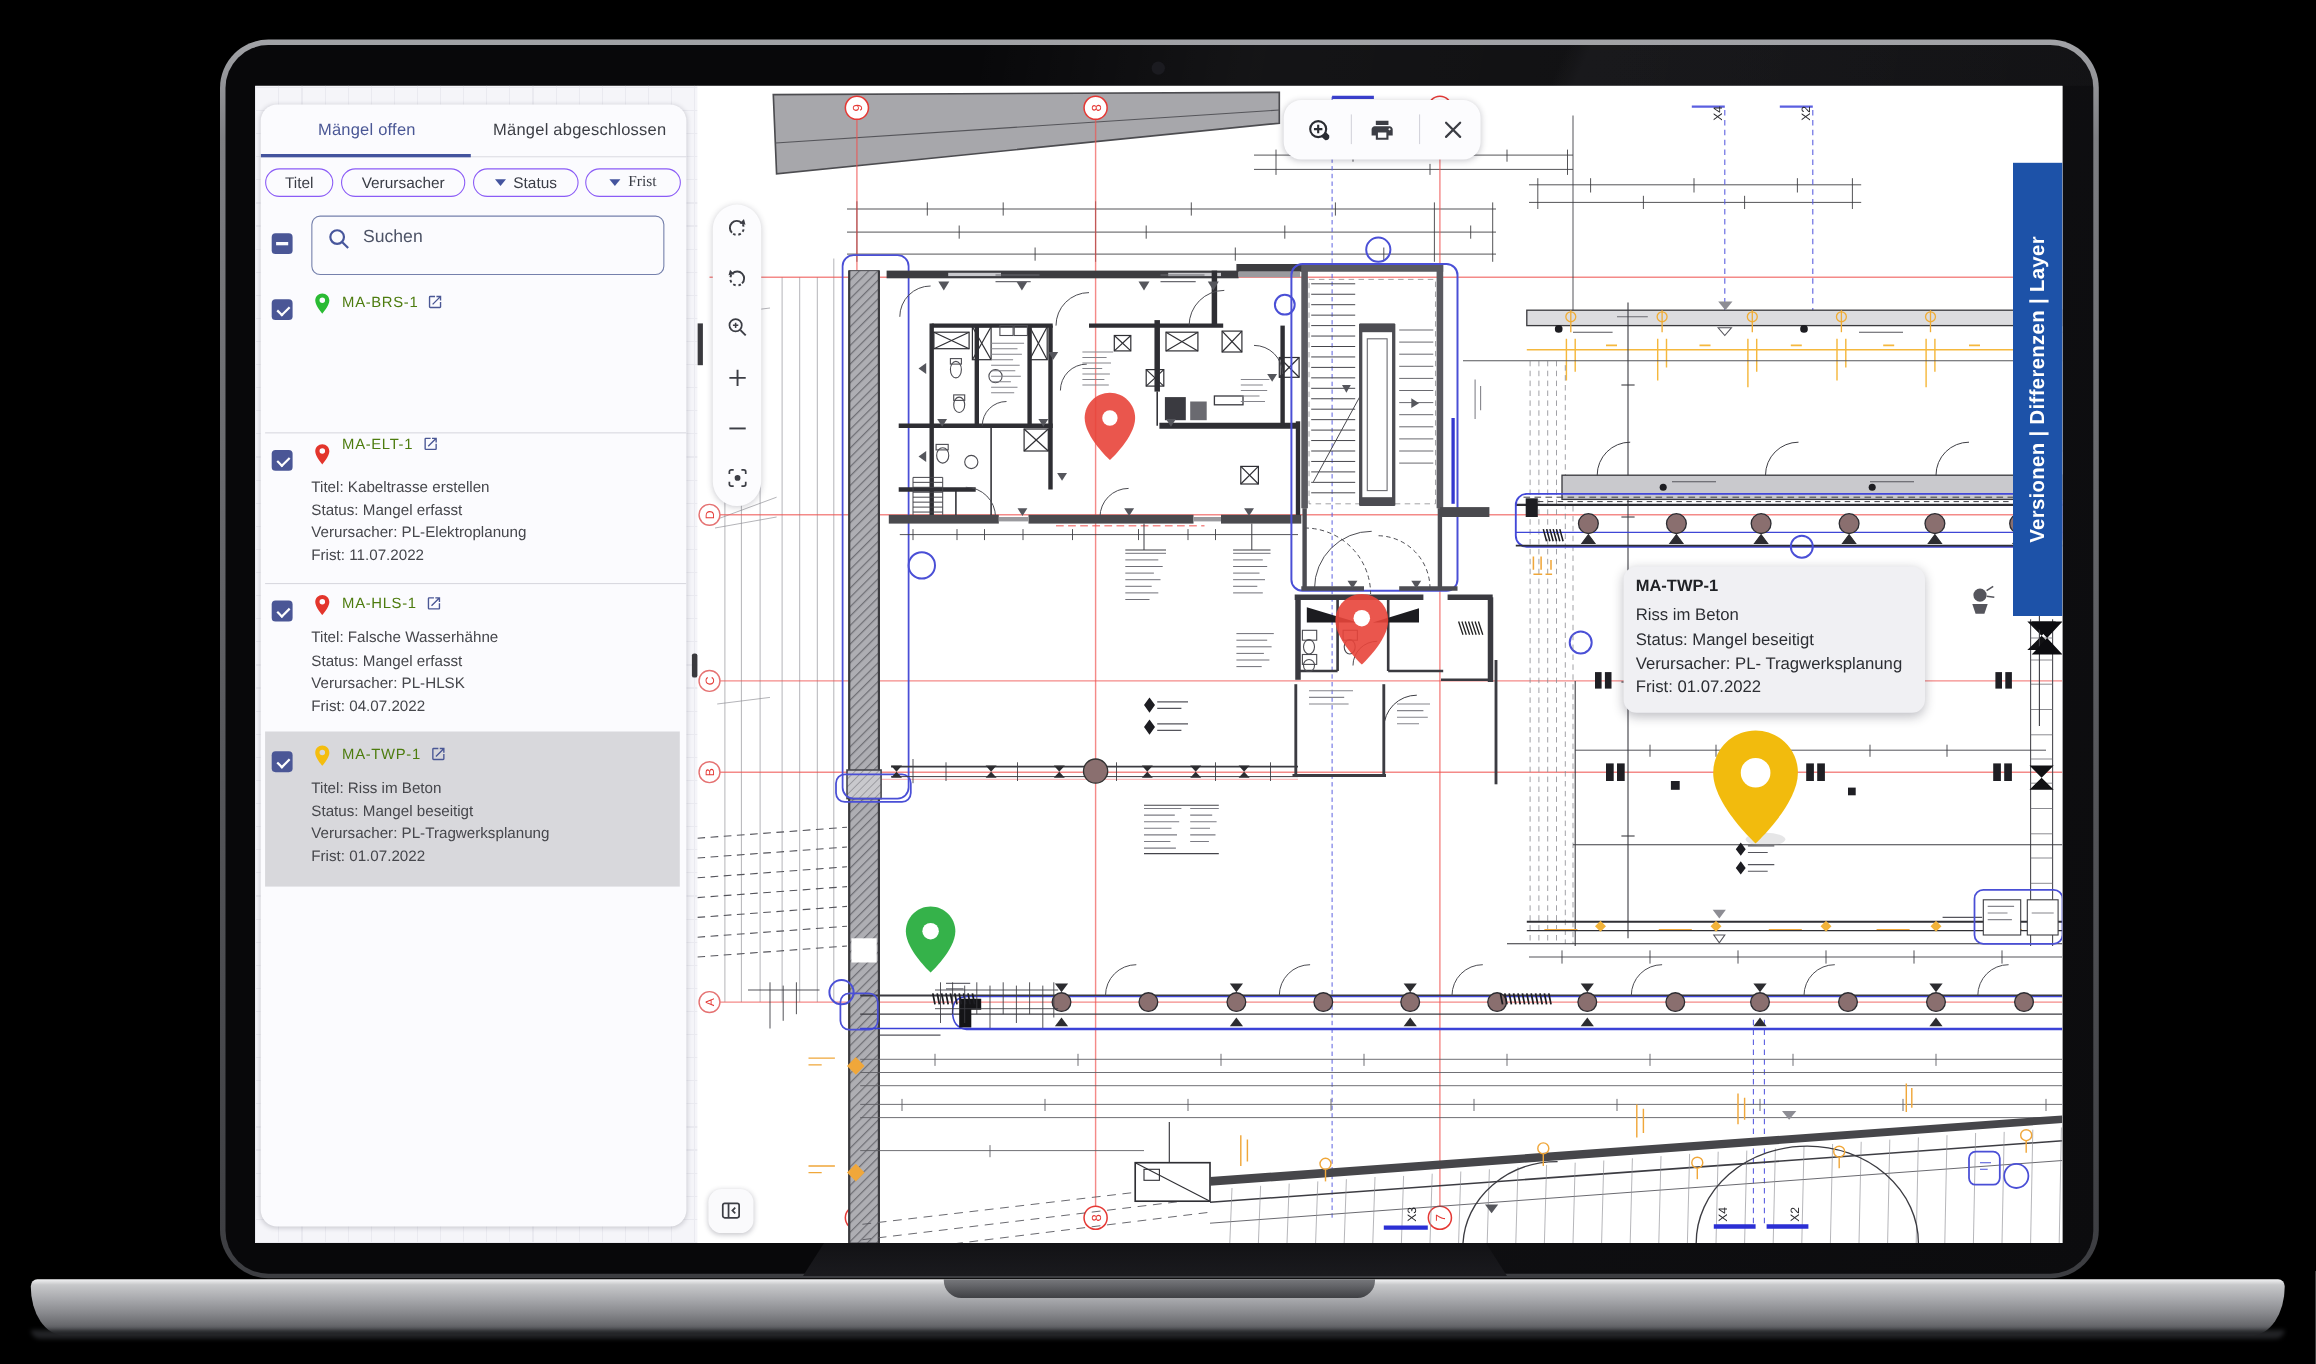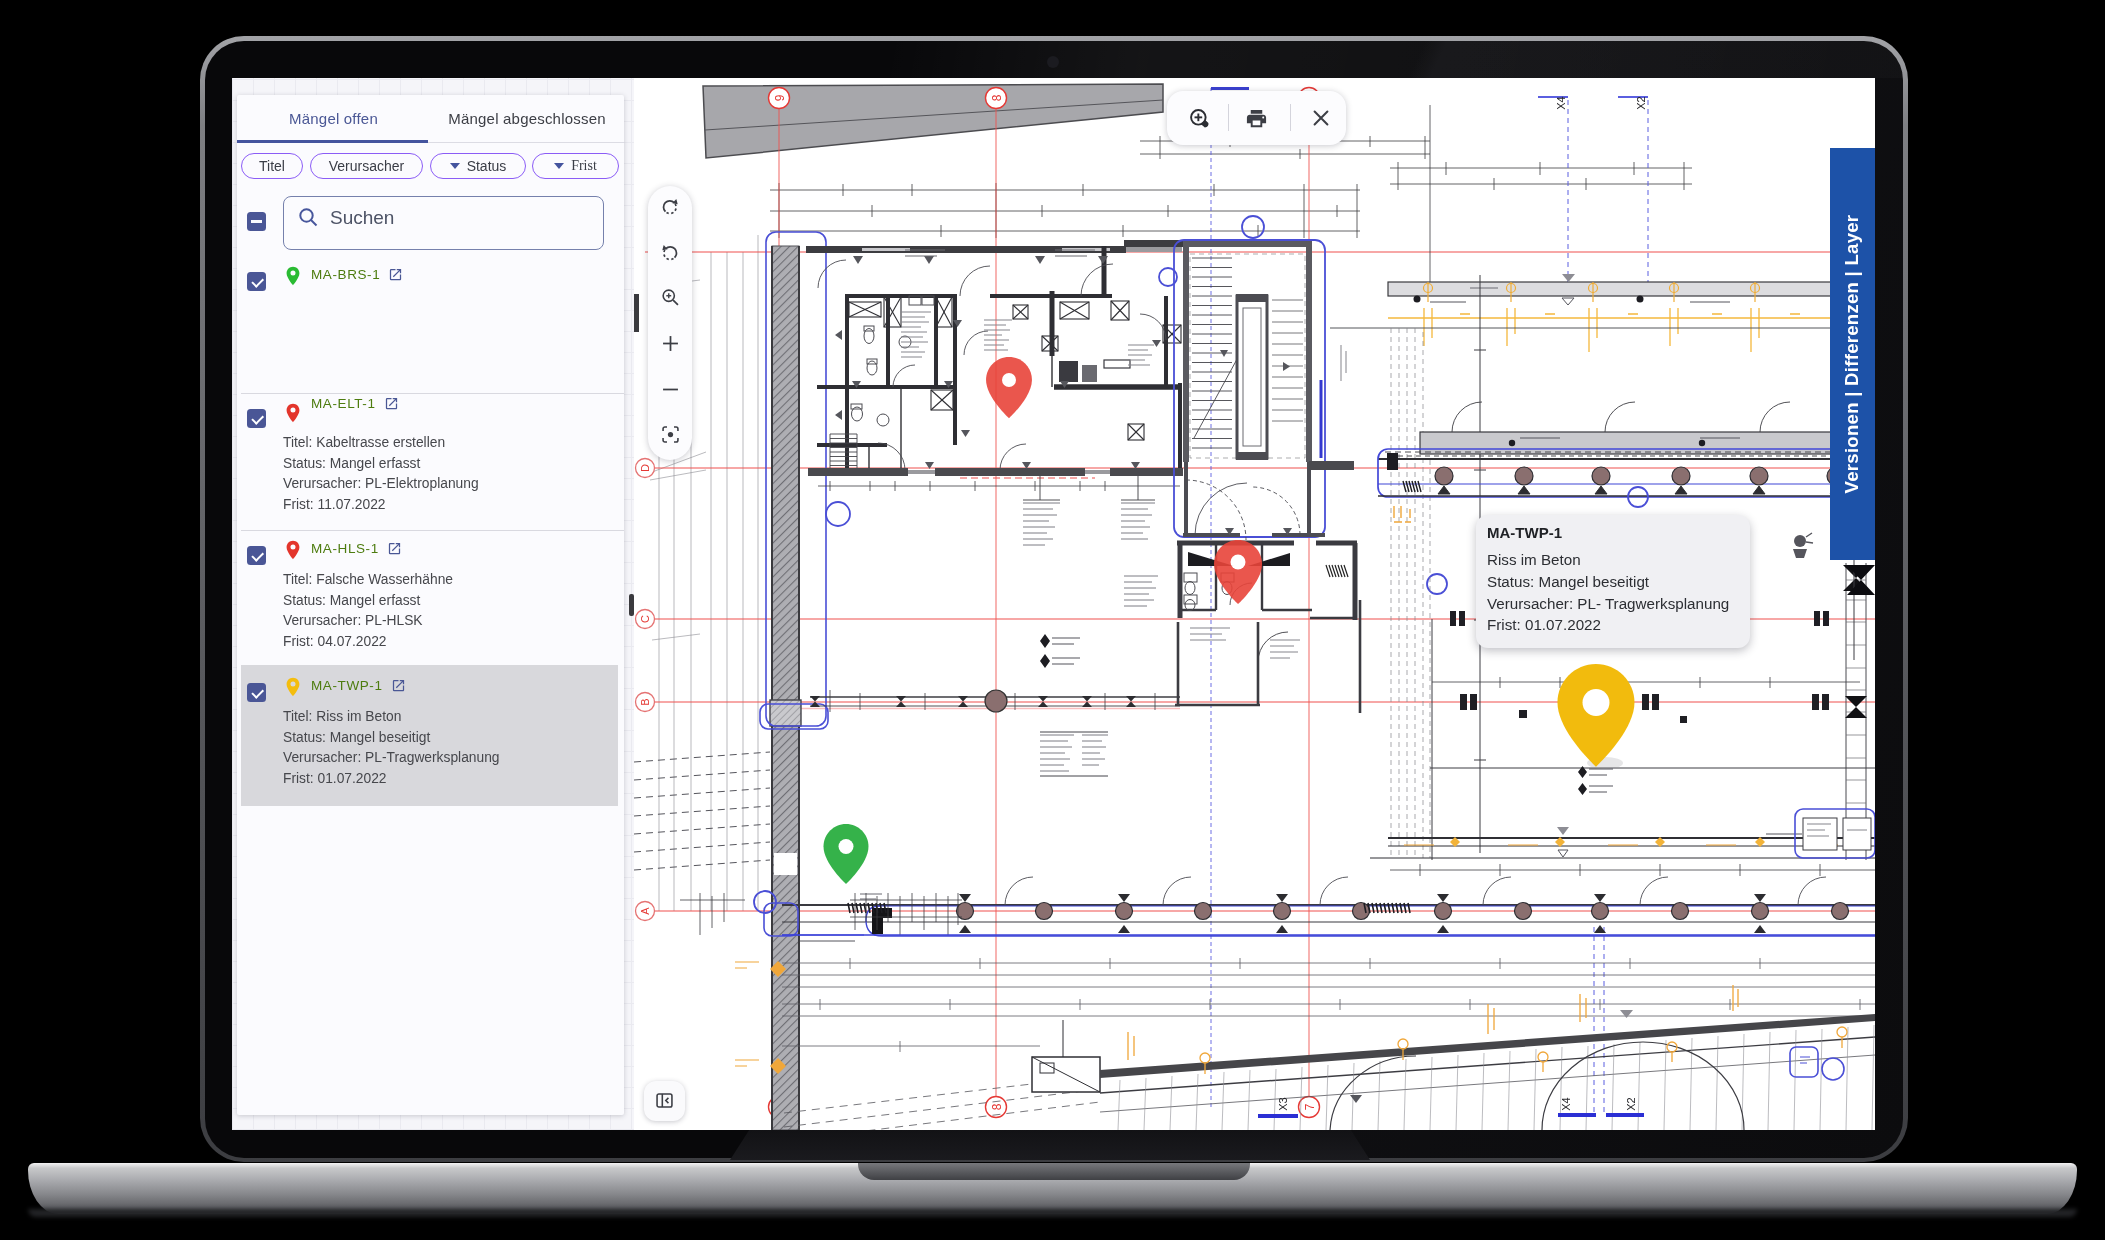--- a/index.html
+++ b/index.html
@@ -1016,21 +1016,21 @@
   </div>
 
   <div class="abs" style="left:412px;top:1003px;width:41px;height:40px;border-radius:12px;background:#fafafc;box-shadow:0 1px 5px rgba(40,40,60,.25);"></div>
 
   <svg class="abs" style="left:422px;top:1012px;" width="21" height="21" viewBox="0 0 24 24">
       <rect x="3.5" y="4.5" width="17" height="15" rx="2" fill="none" stroke="#3c3e45" stroke-width="1.8"></rect>
       <line x1="9.5" y1="4.5" x2="9.5" y2="19.5" stroke="#3c3e45" stroke-width="1.8"></line>
       <path fill="none" stroke="#3c3e45" stroke-width="1.8" d="M16.5 9 L13.5 12 L16.5 15"></path>
     </svg>
 
-  <div class="abs" id="sidebar" style="left:5px;top:17px;width:387px;height:1020px;border-radius:2px;background:#fbfbfe;box-shadow:0 1px 5px rgba(40,40,60,.22);overflow:hidden;">
+  <div class="abs" id="sidebar" style="left:5px;top:17px;width:387px;height:1020px;border-radius:15px;background:#fbfbfe;box-shadow:0 1px 5px rgba(40,40,60,.22);overflow:hidden;">
 
     <div class="abs" style="left:0;top:0;width:193px;height:47px;color:#4a5795;font-size:15px;font-weight:500;display:flex;align-items:center;justify-content:center;letter-spacing:.2px;">Mängel offen</div>
 
     <div class="abs" style="left:193px;top:0;width:194px;height:47px;color:#3c3e45;font-size:15px;font-weight:500;display:flex;align-items:center;justify-content:center;letter-spacing:.2px;">Mängel abgeschlossen</div>
 
     <div class="abs" style="left:0;top:47px;width:387px;height:1px;background:#dcdce4;"></div>
 
     <div class="abs" style="left:0;top:45px;width:191px;height:3px;background:#44549e;"></div>
 
     <div class="abs chip" style="left:4px;top:58px;width:62px;">Titel</div>
@@ -1045,21 +1045,21 @@
         <span class="minus"></span>
       </div>
 
     <div class="abs" style="left:46px;top:101px;width:319px;height:52px;border:1.5px solid #7580ac;border-radius:8px;"></div>
 
     <svg class="abs" style="left:60px;top:111px;" width="22" height="22" viewBox="0 0 22 22">
         <circle cx="9.5" cy="9.5" r="6.2" fill="none" stroke="#47569c" stroke-width="2"></circle>
         <line x1="14" y1="14" x2="19.5" y2="19.5" stroke="#47569c" stroke-width="2"></line>
       </svg>
 
-    <div class="abs" style="left:93px;top:112px;font-size:19px;color:#4d5366;">Suchen</div>
+    <div class="abs" style="left:93px;top:112px;font-size:16px;color:#4d5366;">Suchen</div>
 
     <div class="abs cb" style="left:10px;top:177px;">
         <span class="chk"></span>
       </div>
 
     <svg class="abs" style="left:45px;top:170px;" width="22" height="22" viewBox="0 0 24 24">
         <path fill="#2abb33" d="M12 2C8.1 2 5 5.1 5 9c0 5.2 7 13 7 13s7-7.8 7-13c0-3.9-3.1-7-7-7zm0 9.5A2.5 2.5 0 1 1 12 6a2.5 2.5 0 0 1 0 5.5z"></path>
       </svg>
 
     <div class="abs trow" style="left:74px;top:171px;">

